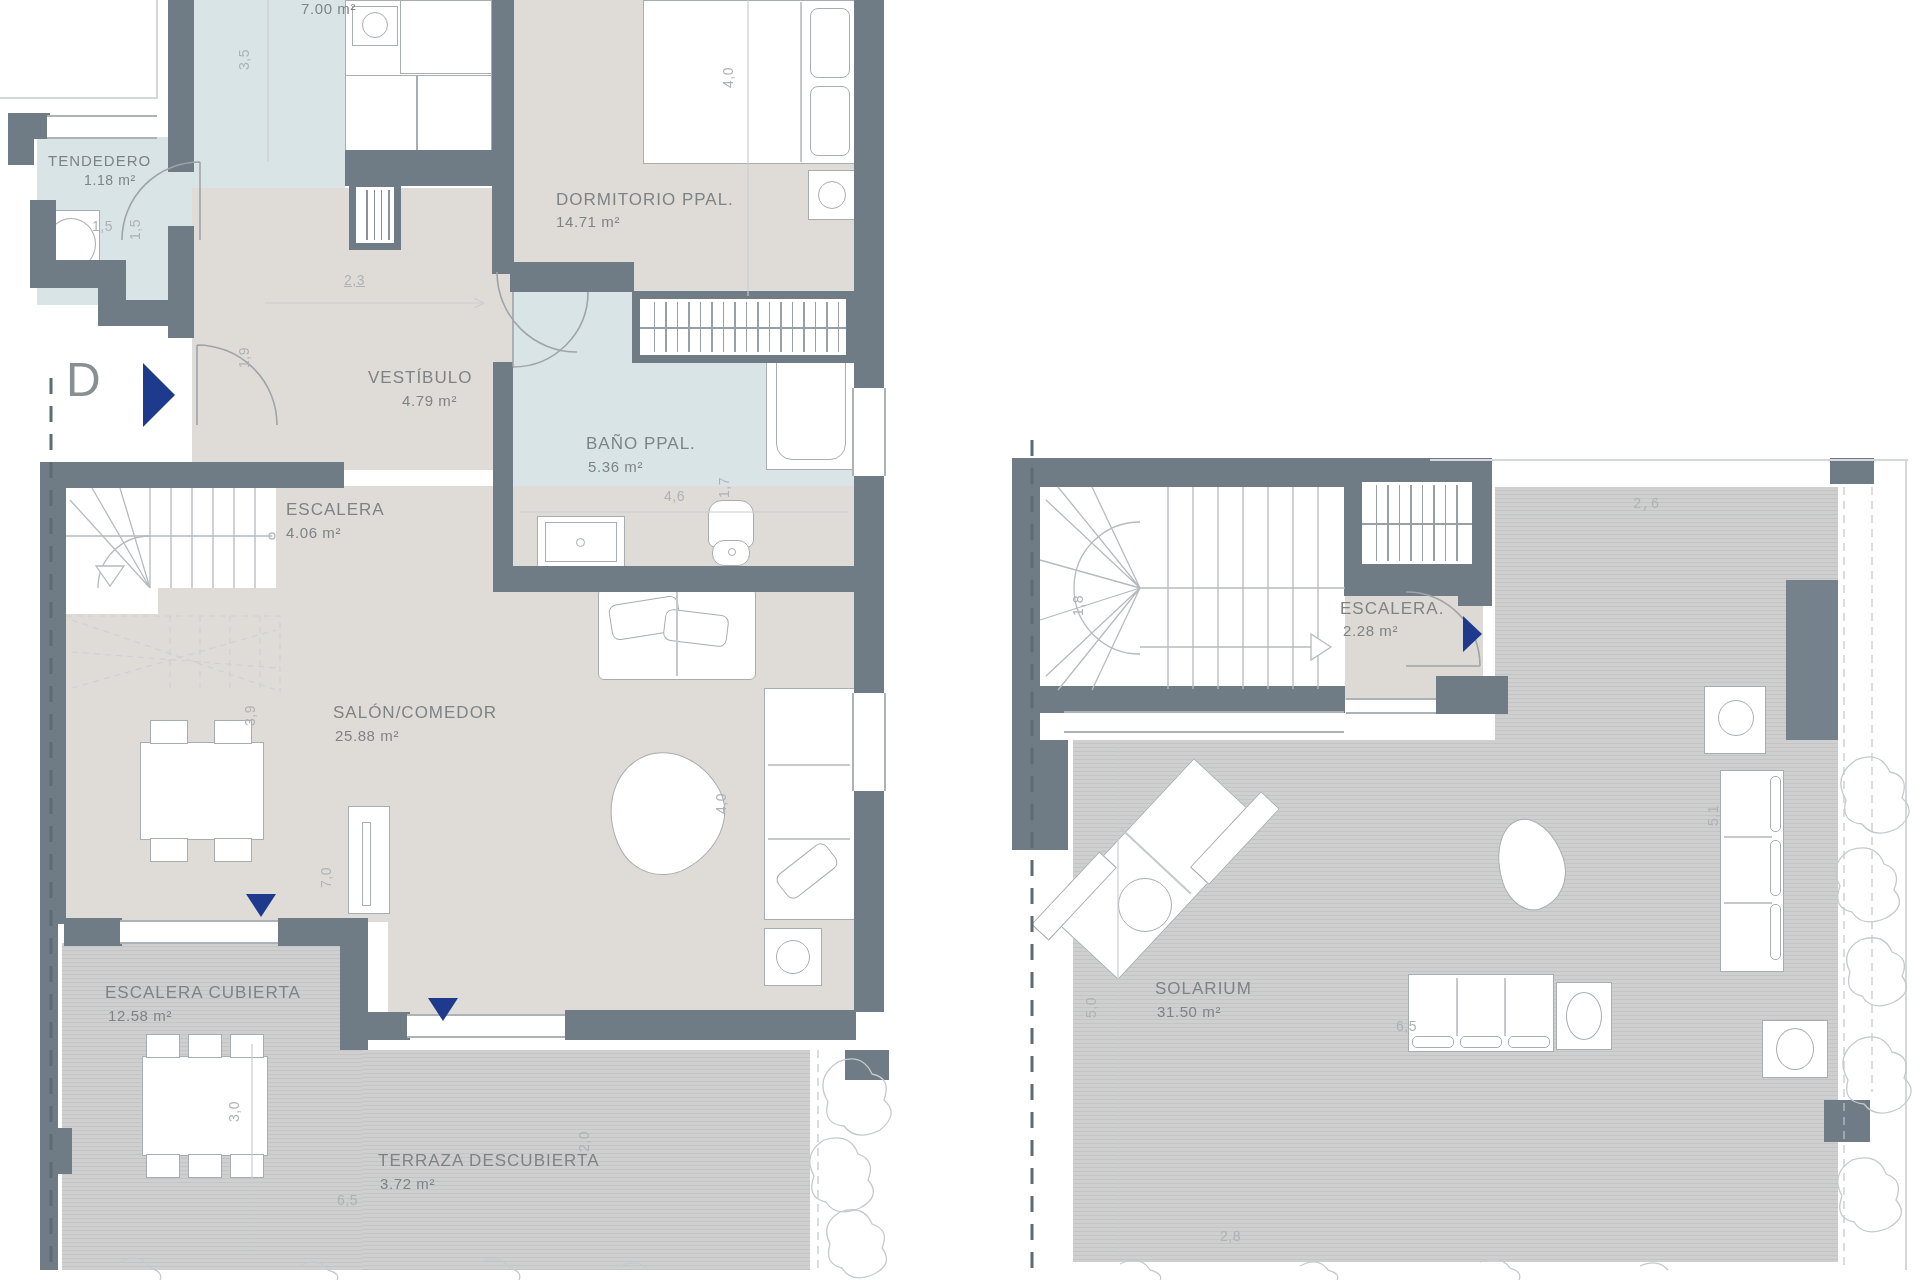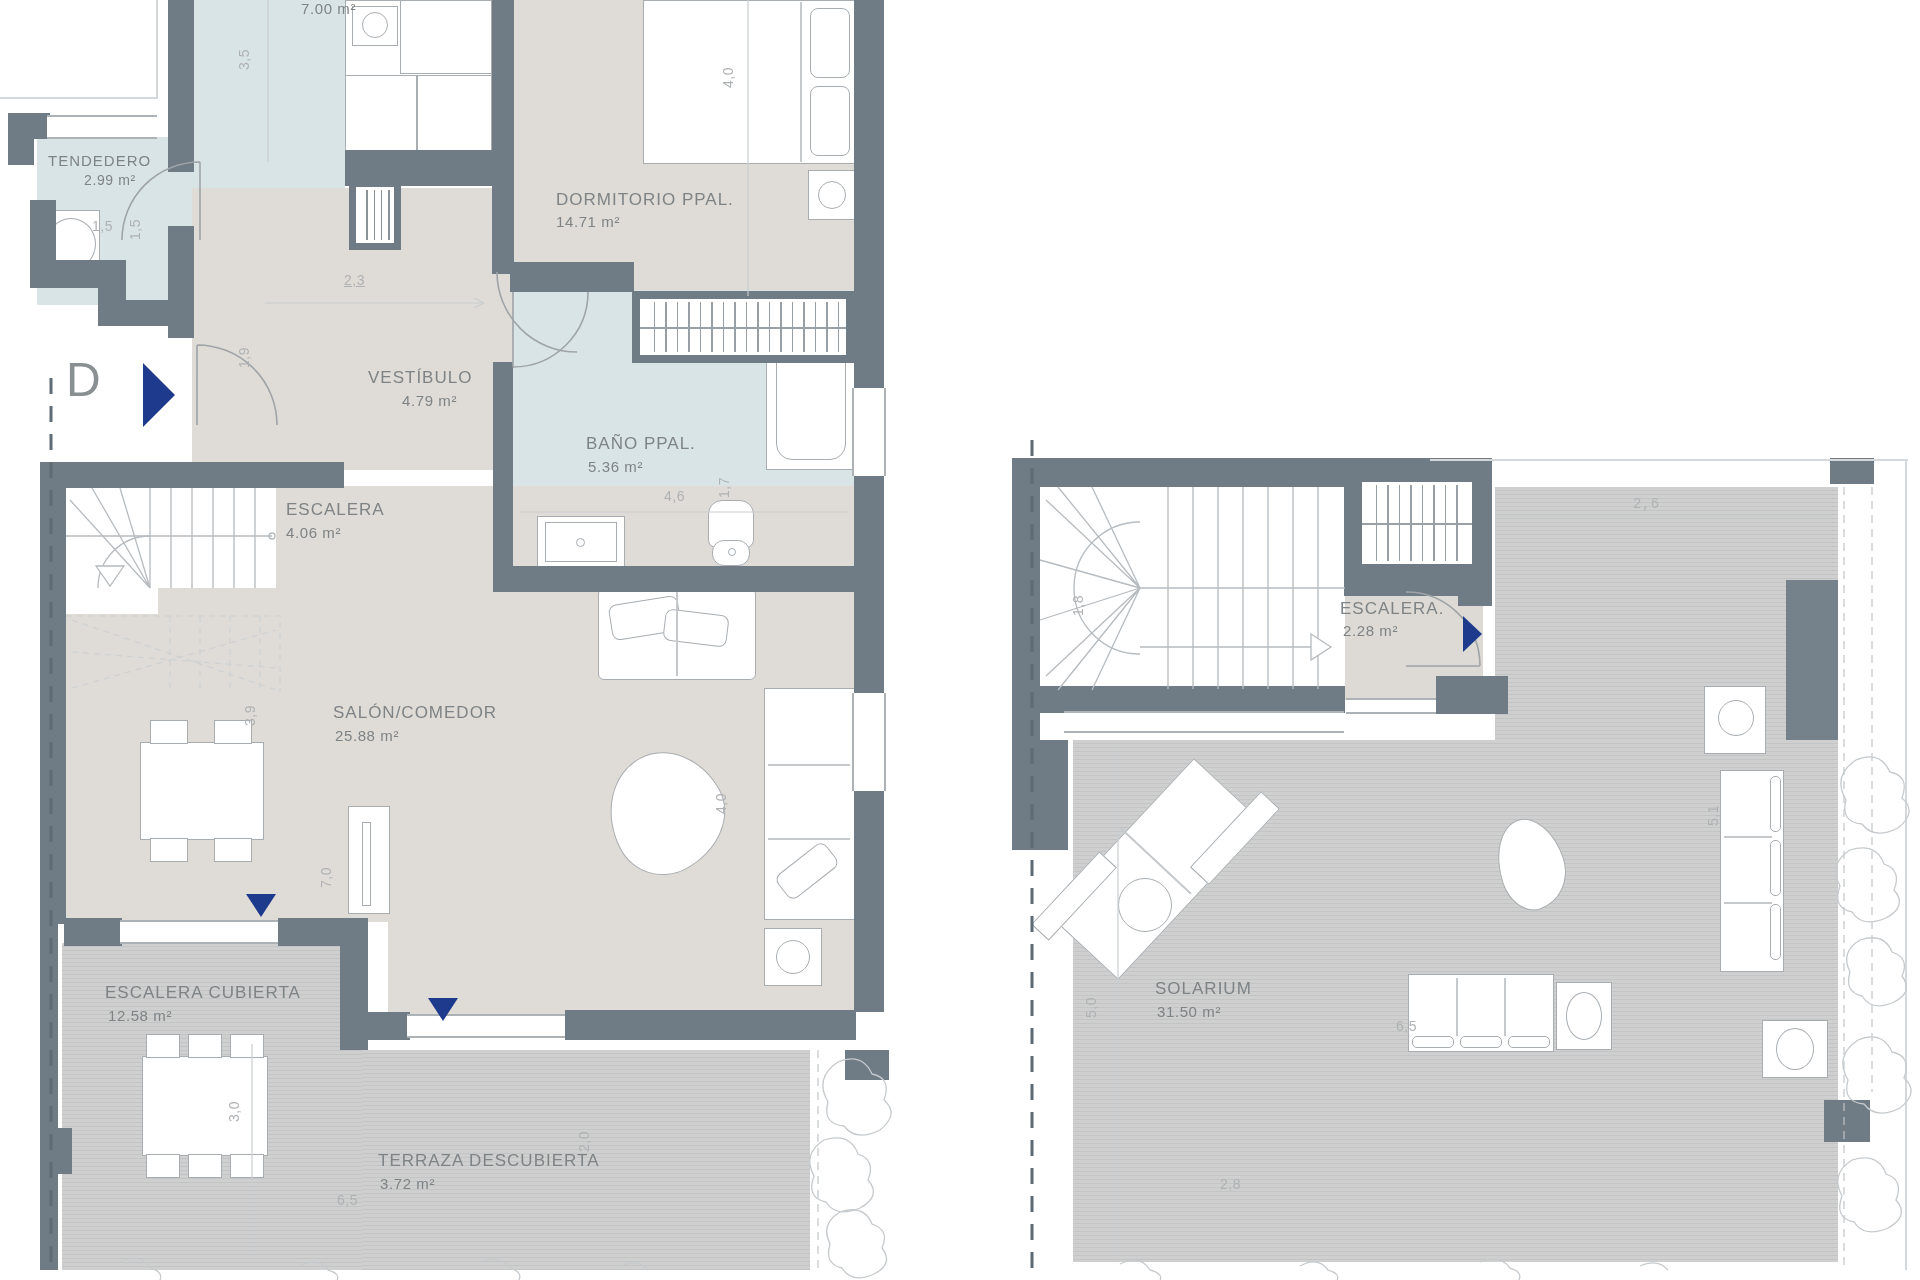--- a/index.html
+++ b/index.html
@@ -191,21 +191,21 @@
   <div class="win" style="left:47px;top:115px;width:110px;height:24px;"></div>
   <div class="winv" style="left:852px;top:388px;width:34px;height:88px;"></div>
   <div class="winv" style="left:852px;top:693px;width:34px;height:98px;"></div>
   <div class="win" style="left:120px;top:920px;width:158px;height:24px;"></div>
   <div class="win" style="left:407px;top:1014px;width:158px;height:24px;"></div>
   <div class="win" style="left:1064px;top:711px;width:280px;height:22px;"></div>
   <div class="win" style="left:1346px;top:698px;width:90px;height:16px;"></div>
 
   <div class="lbl area" style="left:283px;top:0;margin-left:18px;">7.00 m²</div>
   <div class="lbl" style="left:48px;top:152px;font-size:15px;">TENDEDERO</div>
-  <div class="lbl area" style="left:84px;top:172px;font-size:14px;">2.99 m²</div>
+  <div class="lbl area" style="left:84px;top:172px;font-size:14px;">1.18 m²</div>
   <div class="lbl" style="left:556px;top:190px;">DORMITORIO PPAL.</div>
   <div class="lbl area" style="left:556px;top:213px;">14.71 m²</div>
   <div class="lbl" style="left:368px;top:368px;">VESTÍBULO</div>
   <div class="lbl area" style="left:402px;top:392px;">4.79 m²</div>
   <div class="lbl" style="left:586px;top:434px;">BAÑO PPAL.</div>
   <div class="lbl area" style="left:588px;top:458px;">5.36 m²</div>
   <div class="lbl" style="left:286px;top:500px;">ESCALERA</div>
   <div class="lbl area" style="left:286px;top:524px;">4.06 m²</div>
   <div class="lbl" style="left:333px;top:703px;">SALÓN/COMEDOR</div>
   <div class="lbl area" style="left:335px;top:727px;">25.88 m²</div>
@@ -231,21 +231,21 @@
   <div class="dim rot" style="left:334px;top:872px;">7,0</div>
   <div class="dim rot" style="left:729px;top:798px;">4,0</div>
   <div class="dim rot" style="left:242px;top:1106px;">3,0</div>
   <div class="dim" style="left:337px;top:1192px;">6,5</div>
   <div class="dim rot" style="left:592px;top:1136px;">2,0</div>
   <div class="dim rot" style="left:1086px;top:600px;">1,8</div>
   <div class="dim" style="left:1633px;top:496px;font-family:Liberation Mono, monospace;">2,6</div>
   <div class="dim rot" style="left:1099px;top:1002px;">5,0</div>
   <div class="dim rot" style="left:1721px;top:810px;">5,1</div>
   <div class="dim" style="left:1396px;top:1018px;">6,5</div>
-  <div class="dim" style="left:1220px;top:1176px;">2,8</div>
+  <div class="dim" style="left:1220px;top:1228px;">2,8</div>
 
   <svg class="overlay" width="1920" height="1280" viewBox="0 0 1920 1280">
 
     <g stroke="#D5D8DA" stroke-width="2" fill="none">
       <path d="M0,98 H158"></path>
         <path d="M157,0 V98"></path>
       <path d="M1430,460 H1908"></path>
         <path d="M1906,460 V1270"></path>
     </g>
 

